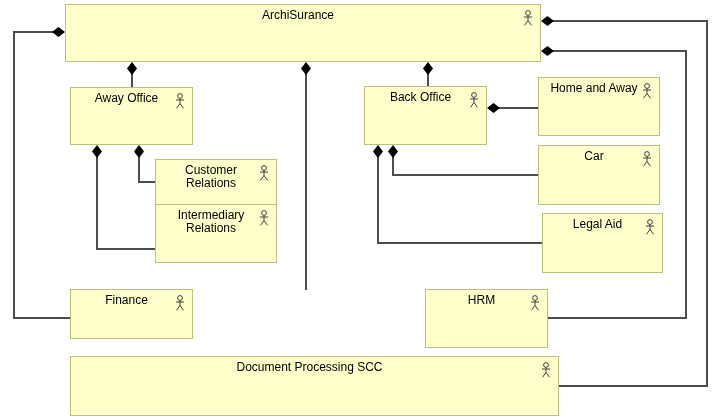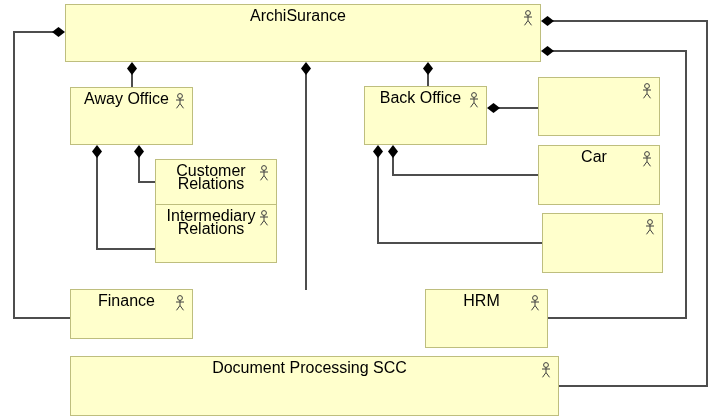--- a/index.html
+++ b/index.html
@@ -6,21 +6,21 @@
   .canvas{
     position:relative;width:714px;height:420px;background:#ffffff;
     font-family:"Liberation Sans",sans-serif;overflow:hidden;
   }
   .box{
     position:absolute;background:#FFFFCC;border:1px solid #BEBE7E;
     box-sizing:border-box;
   }
   .lbl{
     position:absolute;top:4px;left:2px;right:12px;text-align:center;
-    font-size:16px;line-height:13px;color:#000;white-space:pre-line;
+    font-size:12px;line-height:13px;color:#000;white-space:pre-line;
   }
   .actor{position:absolute;top:5px;right:7px;}
   .seg{position:absolute;background:#4d4d4d;}
   .seg.h{height:2px;}
   .seg.v{width:2px;}
   .dia{position:absolute;}
   .dia polygon{fill:#000;}
 </style>
 </head>
 <body>
@@ -154,20 +154,21 @@
           <circle cx="5" cy="3" r="2.4"></circle>
           <line x1="5" y1="5.4" x2="5" y2="10.5"></line>
           <line x1="1" y1="7" x2="9" y2="7"></line>
           <line x1="5" y1="10.5" x2="1.5" y2="15.3"></line>
           <line x1="5" y1="10.5" x2="8.5" y2="15.3"></line>
         </g>
       </svg>
   </div>
 
   <div class="box" style="left:538px;top:77px;width:122px;height:59px">
+    <div class="lbl">Home and Away</div>
     <svg class="actor" width="10" height="16" viewBox="0 0 10 16">
         <g fill="none" stroke="#3f3f3f" stroke-width="1">
           <circle cx="5" cy="3" r="2.4"></circle>
           <line x1="5" y1="5.4" x2="5" y2="10.5"></line>
           <line x1="1" y1="7" x2="9" y2="7"></line>
           <line x1="5" y1="10.5" x2="1.5" y2="15.3"></line>
           <line x1="5" y1="10.5" x2="8.5" y2="15.3"></line>
         </g>
       </svg>
   </div>
@@ -179,20 +180,21 @@
           <circle cx="5" cy="3" r="2.4"></circle>
           <line x1="5" y1="5.4" x2="5" y2="10.5"></line>
           <line x1="1" y1="7" x2="9" y2="7"></line>
           <line x1="5" y1="10.5" x2="1.5" y2="15.3"></line>
           <line x1="5" y1="10.5" x2="8.5" y2="15.3"></line>
         </g>
       </svg>
   </div>
 
   <div class="box" style="left:542px;top:213px;width:121px;height:60px">
+    <div class="lbl">Legal Aid</div>
     <svg class="actor" width="10" height="16" viewBox="0 0 10 16">
         <g fill="none" stroke="#3f3f3f" stroke-width="1">
           <circle cx="5" cy="3" r="2.4"></circle>
           <line x1="5" y1="5.4" x2="5" y2="10.5"></line>
           <line x1="1" y1="7" x2="9" y2="7"></line>
           <line x1="5" y1="10.5" x2="1.5" y2="15.3"></line>
           <line x1="5" y1="10.5" x2="8.5" y2="15.3"></line>
         </g>
       </svg>
   </div>

